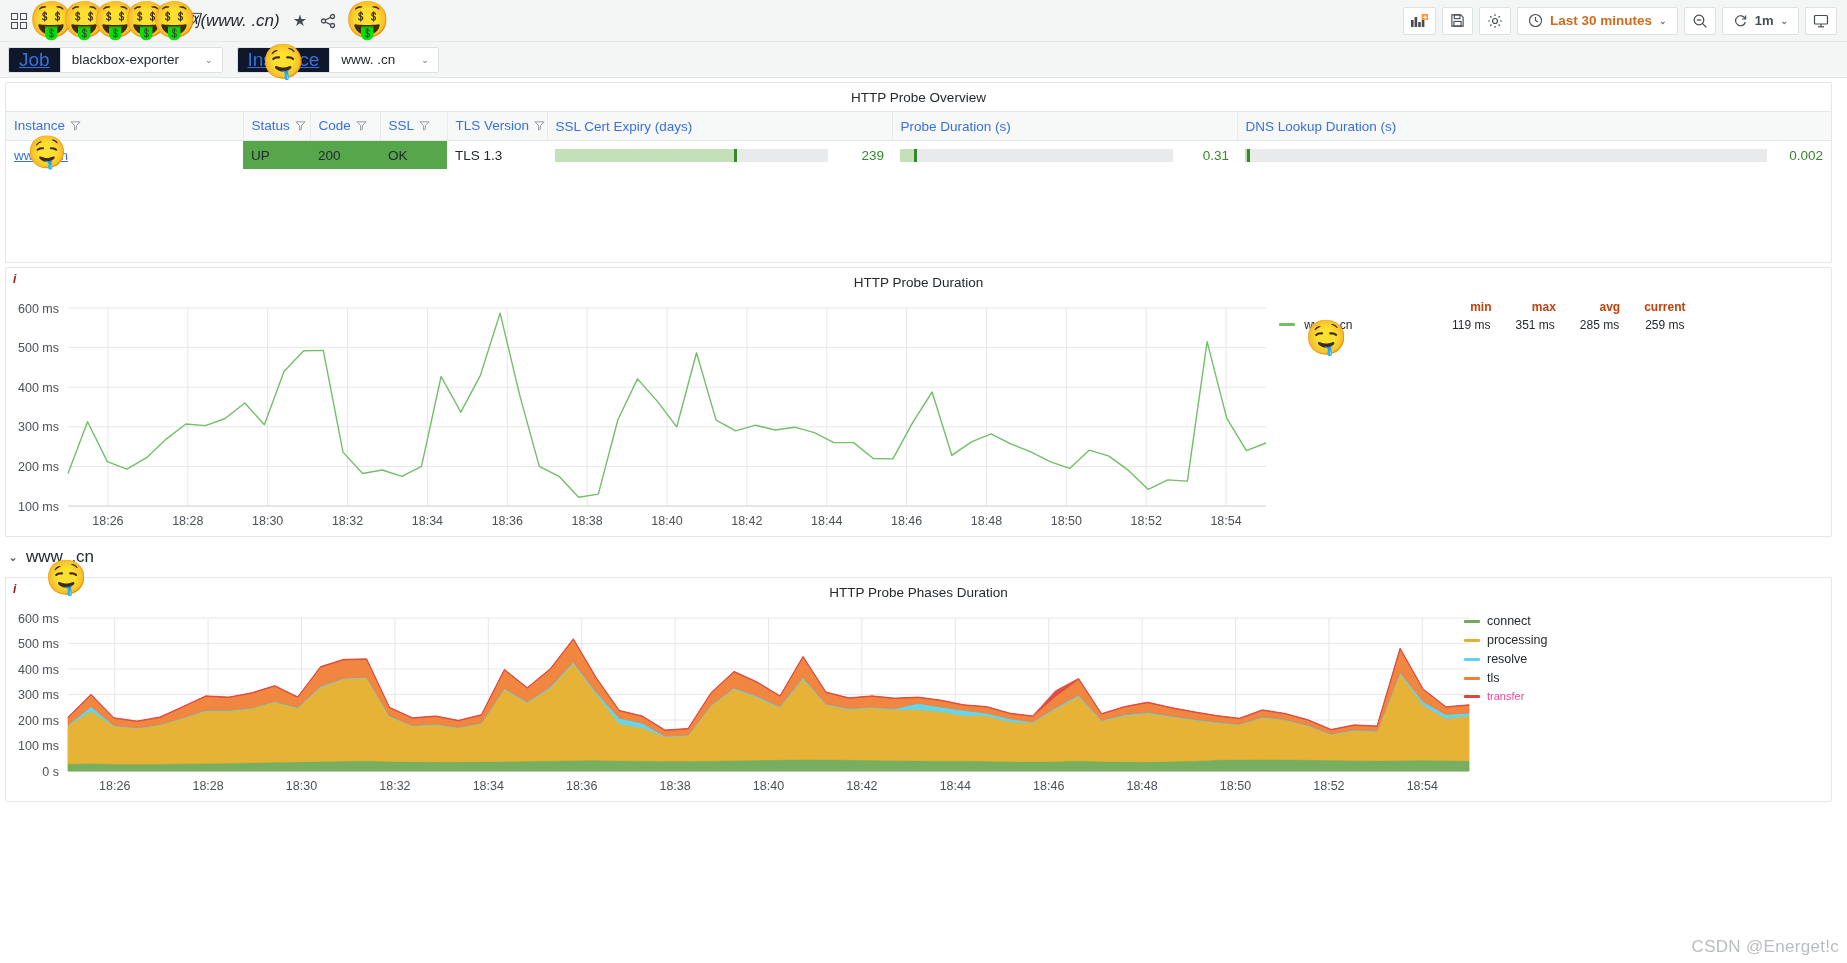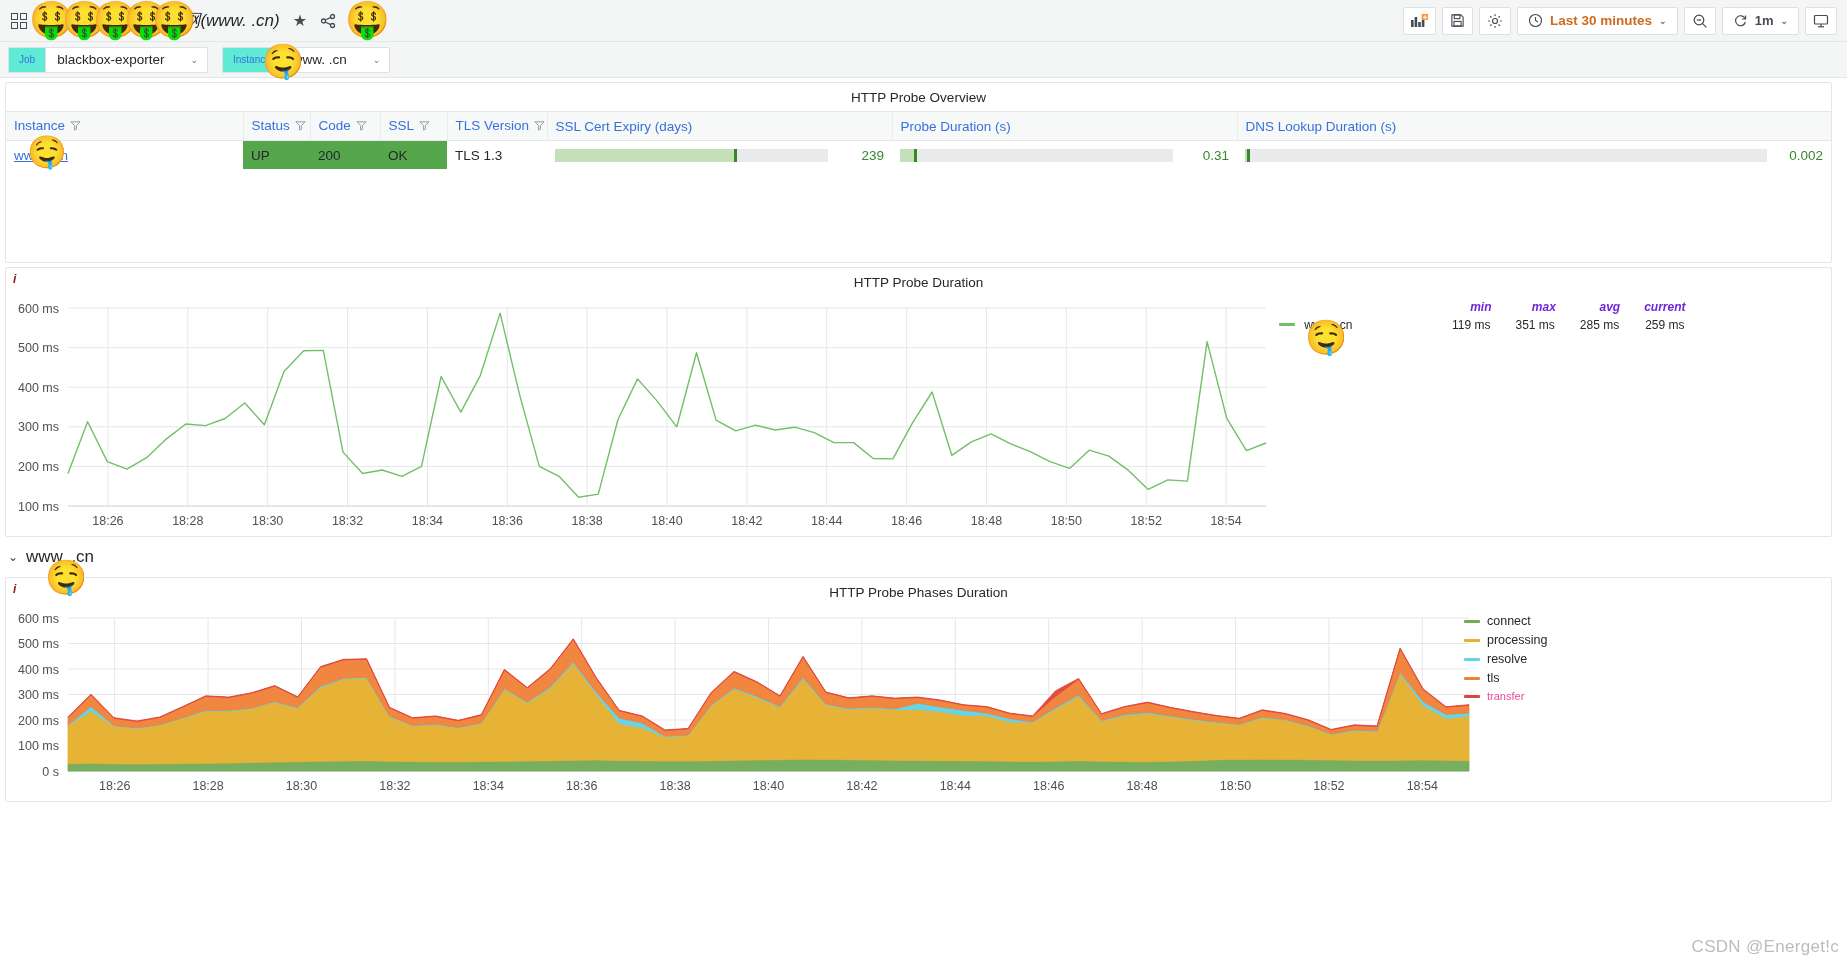--- a/index.html
+++ b/index.html
@@ -41,22 +41,22 @@
 
   
   .varbar {
     height: 36px; display:flex; align-items:center; gap:0px;
     padding: 0 8px; background:#f4f5f5;
     border-bottom: 1px solid #e4e6e8;
   }
   .var-group { display:flex; align-items:stretch; margin-right:14px; }
   .var-label {
     border:1px solid #dde1e6; border-right:none; border-radius:2px 0 0 2px;
-    background:#5eead4; color:#3871dc; font-size:10px;
-    display:flex; align-items:center; padding:0 10px; height:26px;
+    background:#0f172a; color:#3871dc; font-size:19px;
+    display:flex; align-items:center; padding:0 10px; height:26px;text-decoration:underline;
   }
   .var-value {
     border:1px solid #dde1e6; border-radius:0 2px 2px 0;
     background:#fff; color:#24292e; font-size:13.5px;
     display:flex; align-items:center; gap:26px; padding:0 9px 0 11px; height:26px;
     min-width: 70px; position:relative;
   }
 
   
   .panel {
@@ -96,21 +96,21 @@
   .gauge-fill { position:absolute; left:0; top:0; bottom:0; background:#c3e0b8; }
   .gauge-marker { position:absolute; top:0; bottom:0; width:3px; background:#37872d; }
   .gauge-val { width:46px; text-align:right; color:#37872d; font-size:13.5px; }
 
   
   .ts-wrap { position:relative; }
   .ts-svg { display:block; }
   .ts-legend {
     position:absolute; font-size: 12px;
   }
-  .lg-hdr { color:#6d28d9; font-weight:bold;font-style:italic; }
+  .lg-hdr { color:#c2410c; font-weight:bold; }
   .lg-dash { display:inline-block; width:16px; height:3px; border-radius:1px; vertical-align:3px; }
 
   .row-header {
     display:flex; align-items:center; gap:8px;
     padding: 10px 0 6px 8px; font-size: 17px; color:#24292e;
   }
   .row-chevron { font-size:12px; color:#464c54; }
 
   
   .emoji { position:absolute; pointer-events:none; line-height:1; user-select:none; }

